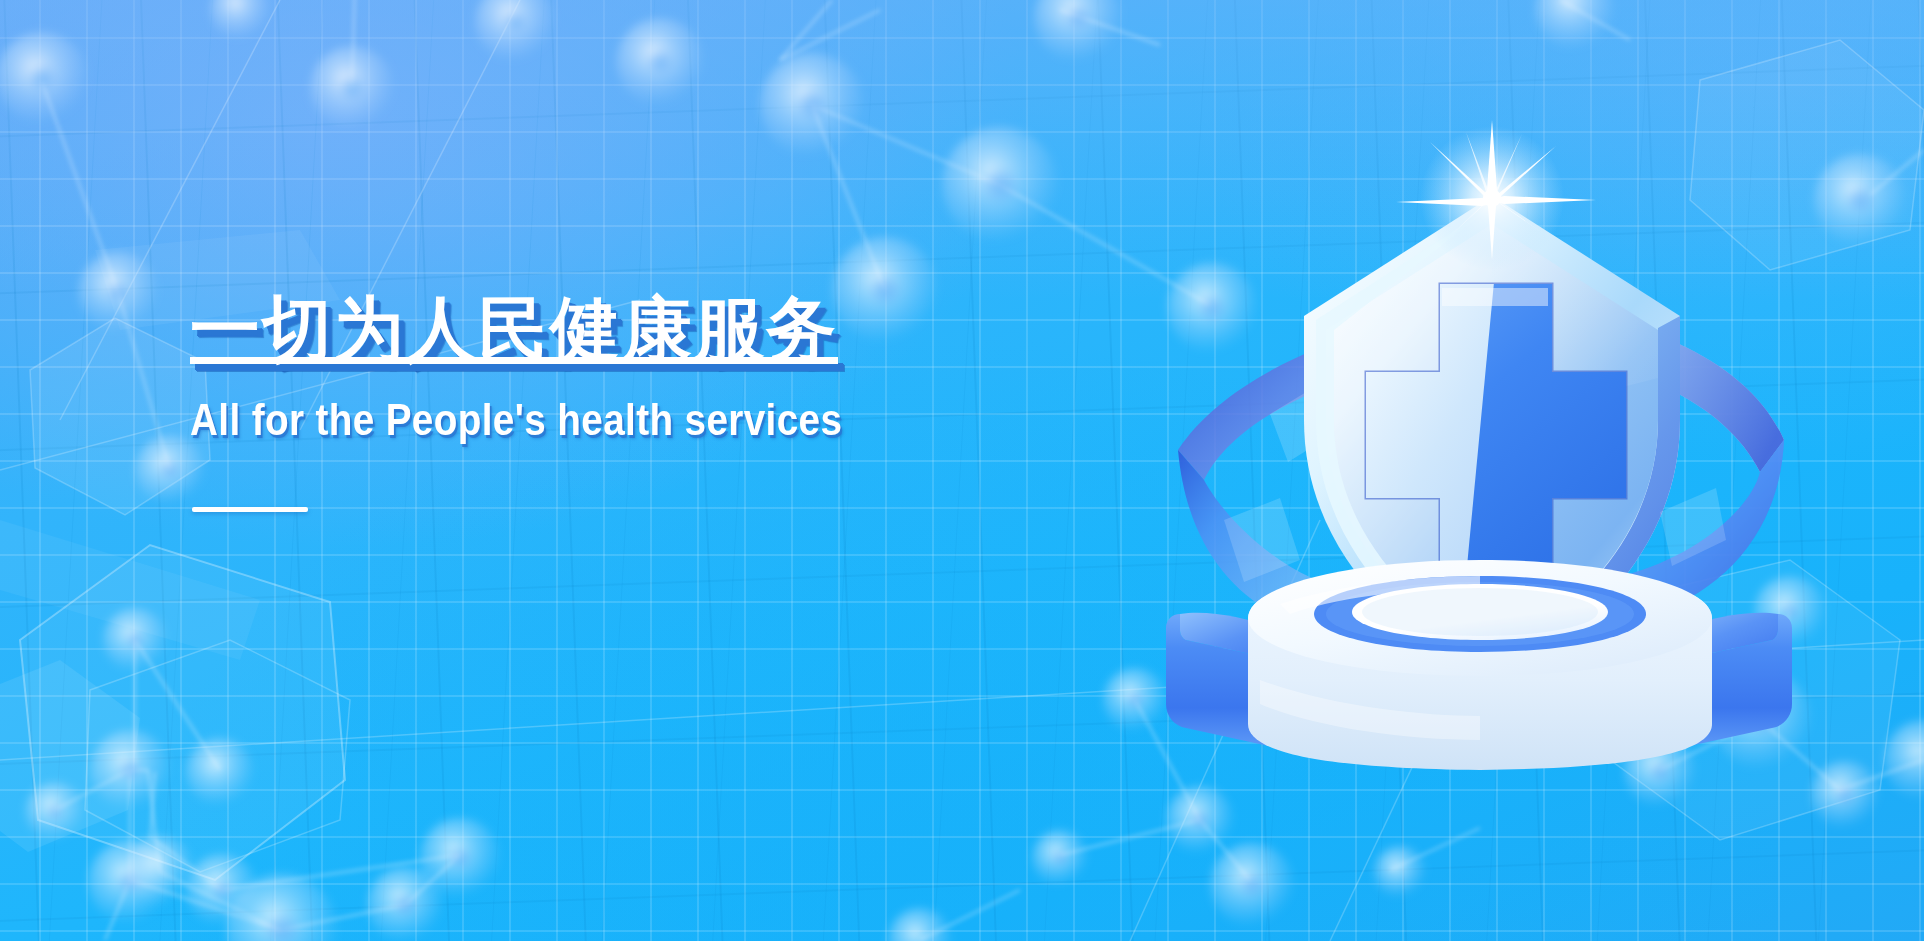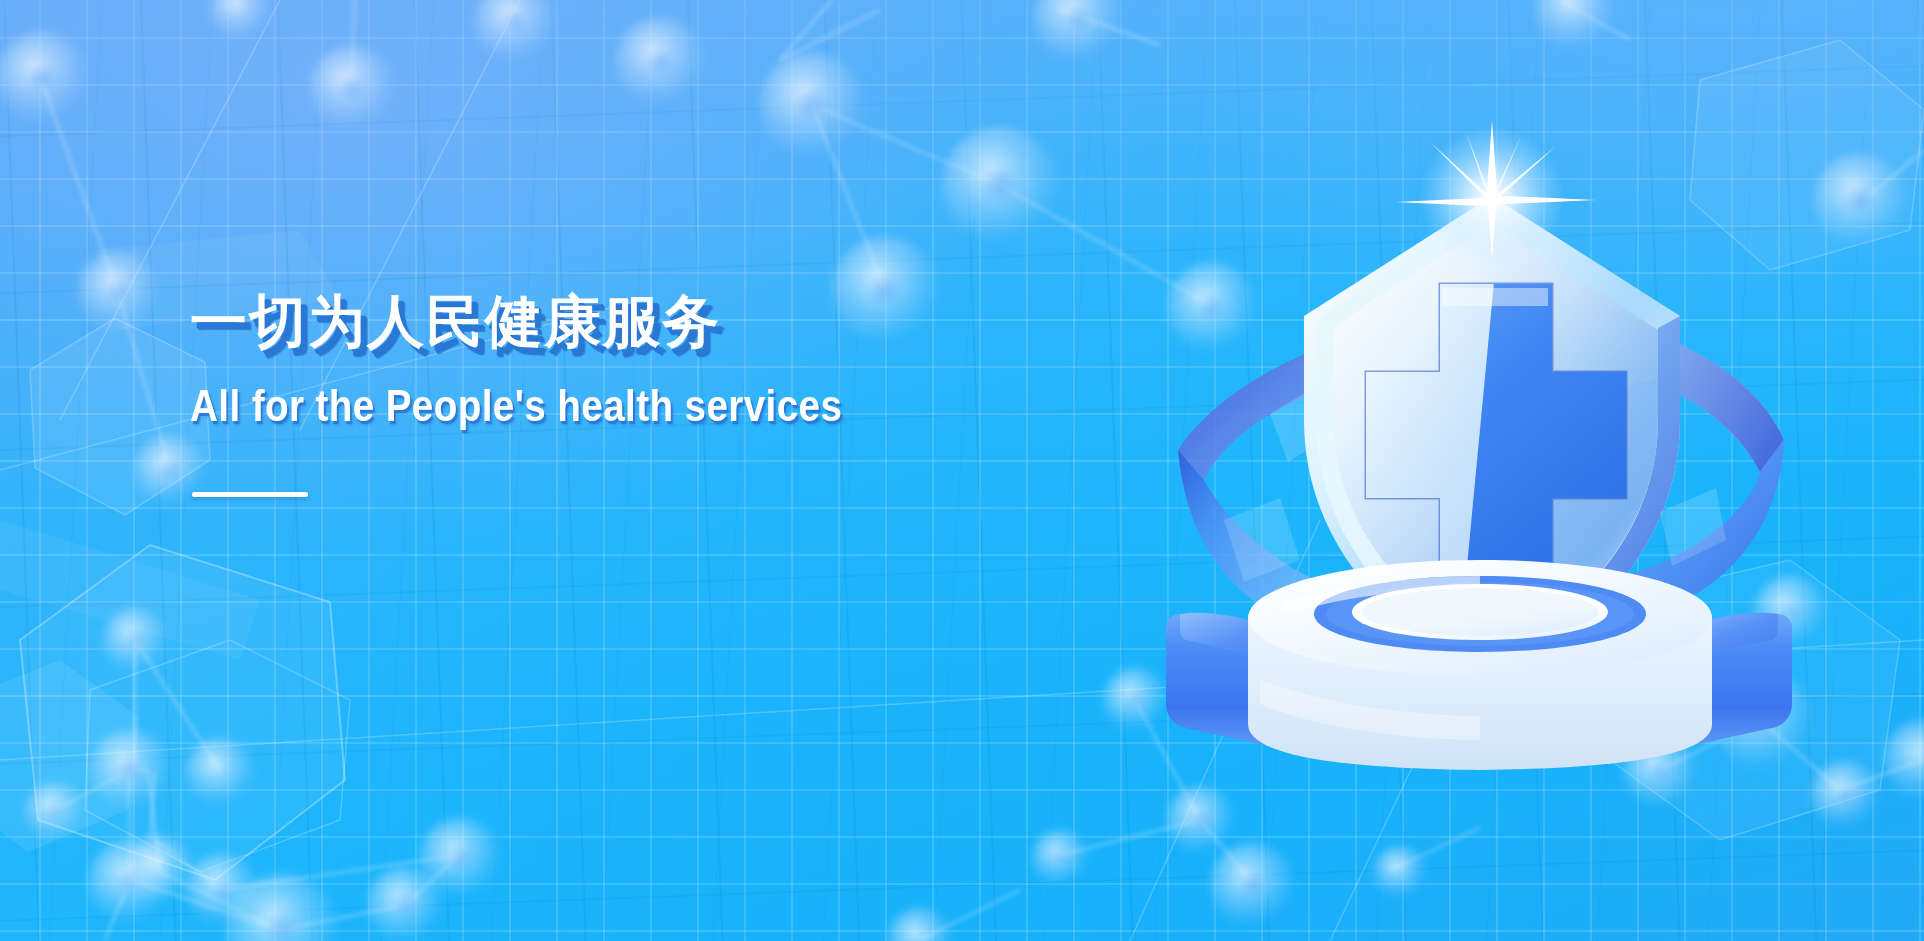--- a/index.html
+++ b/index.html
@@ -64,29 +64,30 @@
 
   
   .text-block {
     position:absolute;
     left:190px; top:290px;
     width:900px;
   }
   .headline {
     font-family:"Liberation Sans", sans-serif;
     font-weight:bold;
-    font-size:57px;
+    font-size:70px;
     line-height:1.12;
     letter-spacing:2px;
     color:#FFFFFF;
     white-space:nowrap;
     text-shadow:
       5px 6px 0 #2A77D4,
       6px 7px 0 #2A77D4,
       7px 8px 1px rgba(24,92,180,0.55);
+    text-decoration: underline;
   }
   .subtitle {
     margin-top:28px;
     font-family:"Liberation Sans", sans-serif;
     font-weight:bold;
     font-size:44px;
     line-height:1.1;
     letter-spacing:0.4px;
     color:#FFFFFF;
     white-space:nowrap;

